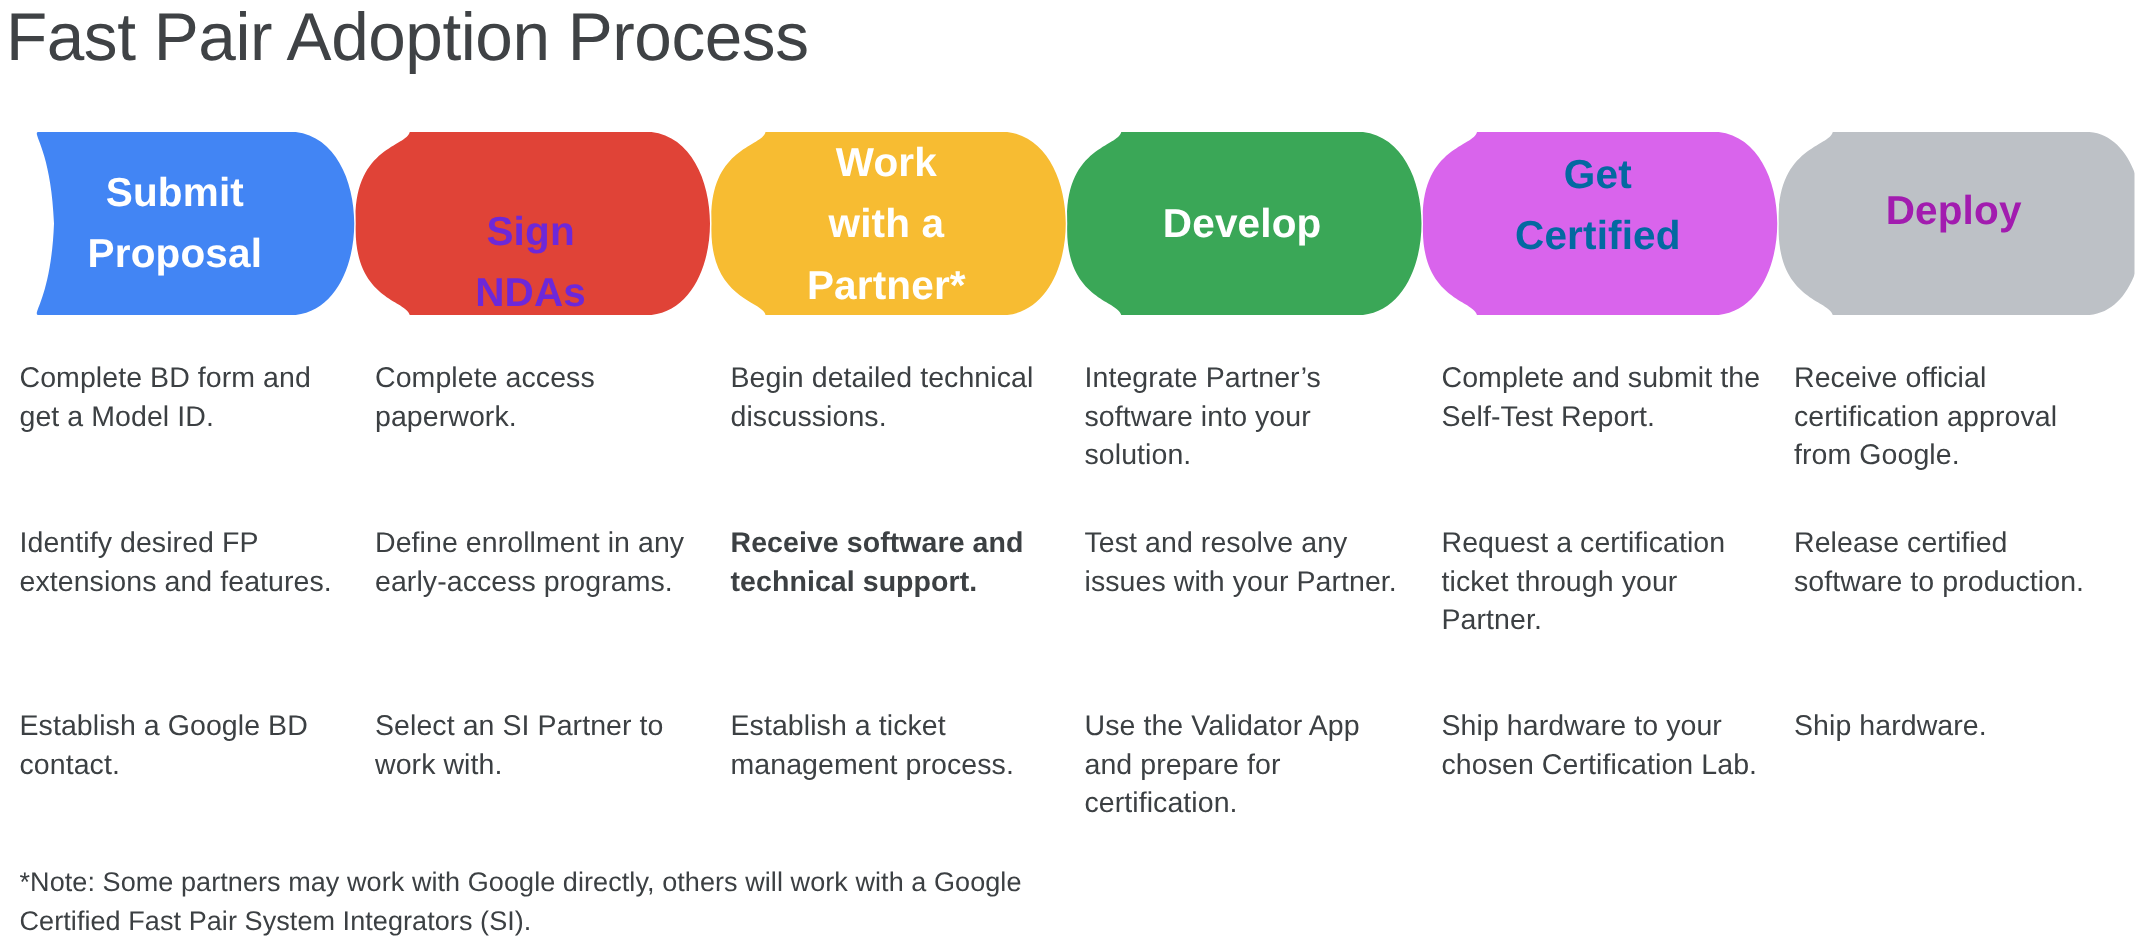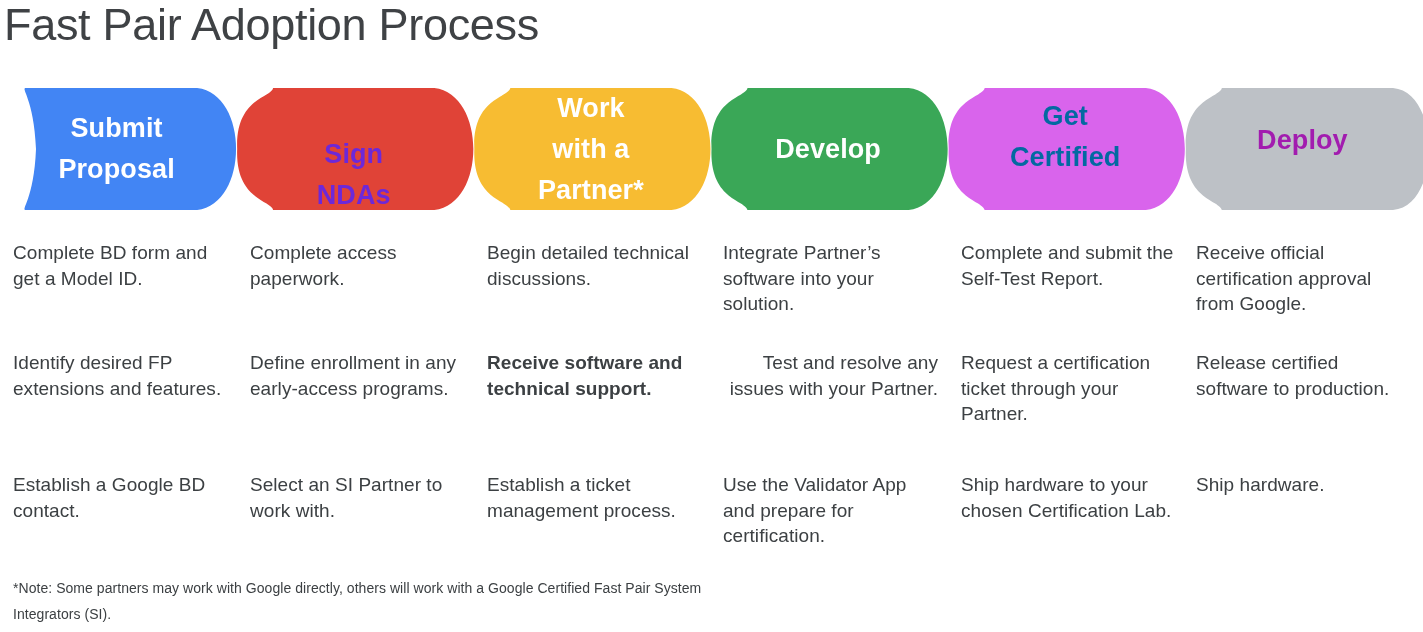--- a/index.html
+++ b/index.html
@@ -76,21 +76,21 @@
   .detail-item.r0 { top: 0px; }
   .detail-item.r1 { top: 110px; }
   .detail-item.r2 { top: 232px; }
 
   
   #footnote {
     position: absolute;
     left: 13px;
     top: 575px;
     width: 700px;
-    font-size: 14px;
+    font-size: 18px;
     line-height: 26px;
     color: #3c4043;
     letter-spacing: 0.05px;
   }
 </style>
 </head>
 <body>
 
 <div id="page-title">Fast Pair Adoption Process</div>
 
@@ -143,21 +143,21 @@
       <div class="detail-item r1" style="width: 215px;">Define enrollment in any early-access programs.</div>
       <div class="detail-item r2" style="width: 215px;">Select an SI Partner to work with.</div>
     </div>
     <div class="detail-col" style="left: 487px; width: 215px;">
       <div class="detail-item r0" style="width: 215px;">Begin detailed technical discussions.</div>
       <div class="detail-item r1" style="width: 215px; font-weight: bold;">Receive software and technical support.</div>
       <div class="detail-item r2" style="width: 215px;">Establish a ticket management process.</div>
     </div>
     <div class="detail-col" style="left: 723px; width: 215px;">
       <div class="detail-item r0" style="width: 215px;">Integrate Partner’s software into your solution.</div>
-      <div class="detail-item r1" style="width: 215px; text-align: right;">Test and resolve any issues with your Partner.</div>
+      <div class="detail-item r1" style="width: 215px;">Test and resolve any issues with your Partner.</div>
       <div class="detail-item r2" style="width: 215px;">Use the Validator App and prepare for certification.</div>
     </div>
     <div class="detail-col" style="left: 961px; width: 222px;">
       <div class="detail-item r0" style="width: 222px;">Complete and submit the Self-Test Report.</div>
       <div class="detail-item r1" style="width: 222px;">Request a certification ticket through your Partner.</div>
       <div class="detail-item r2" style="width: 222px;">Ship hardware to your chosen Certification Lab.</div>
     </div>
     <div class="detail-col" style="left: 1196px; width: 215px;">
       <div class="detail-item r0" style="width: 215px;">Receive official certification approval from Google.</div>
       <div class="detail-item r1" style="width: 215px;">Release certified software to production.</div>

